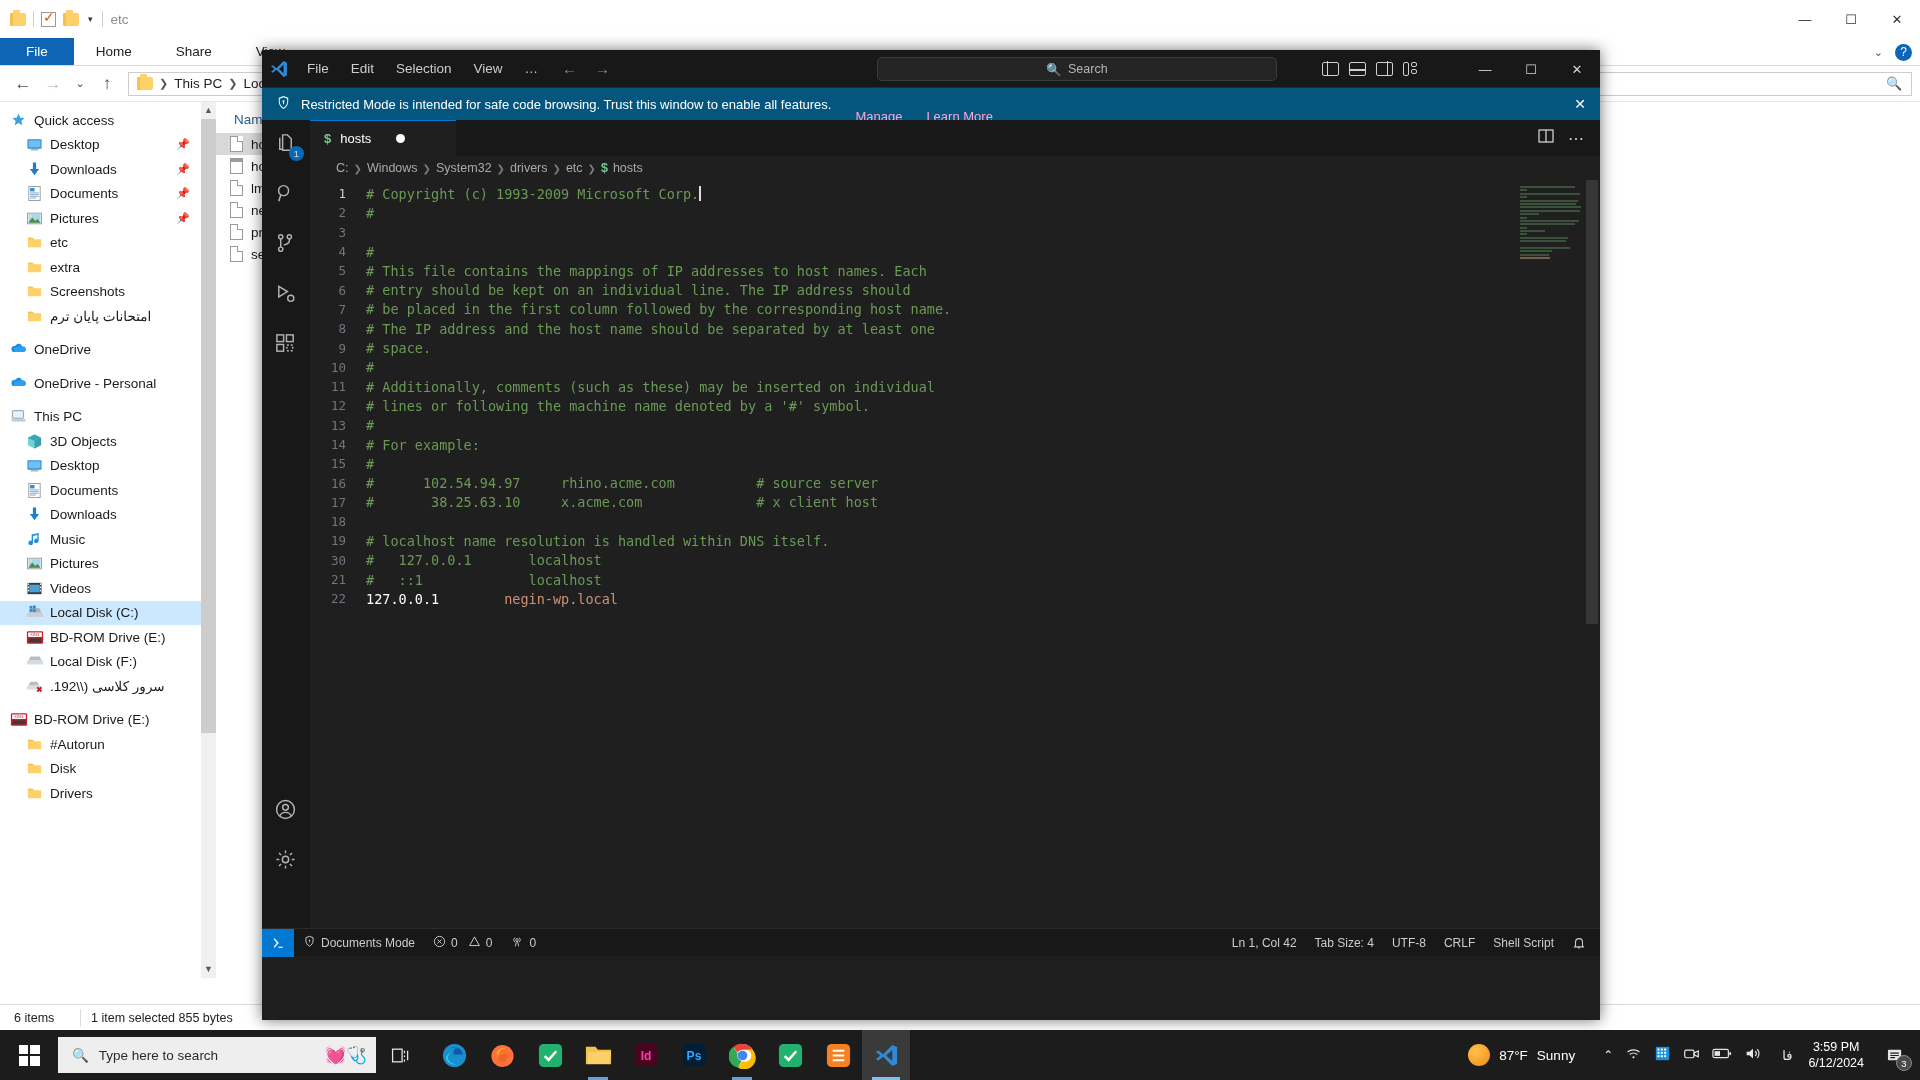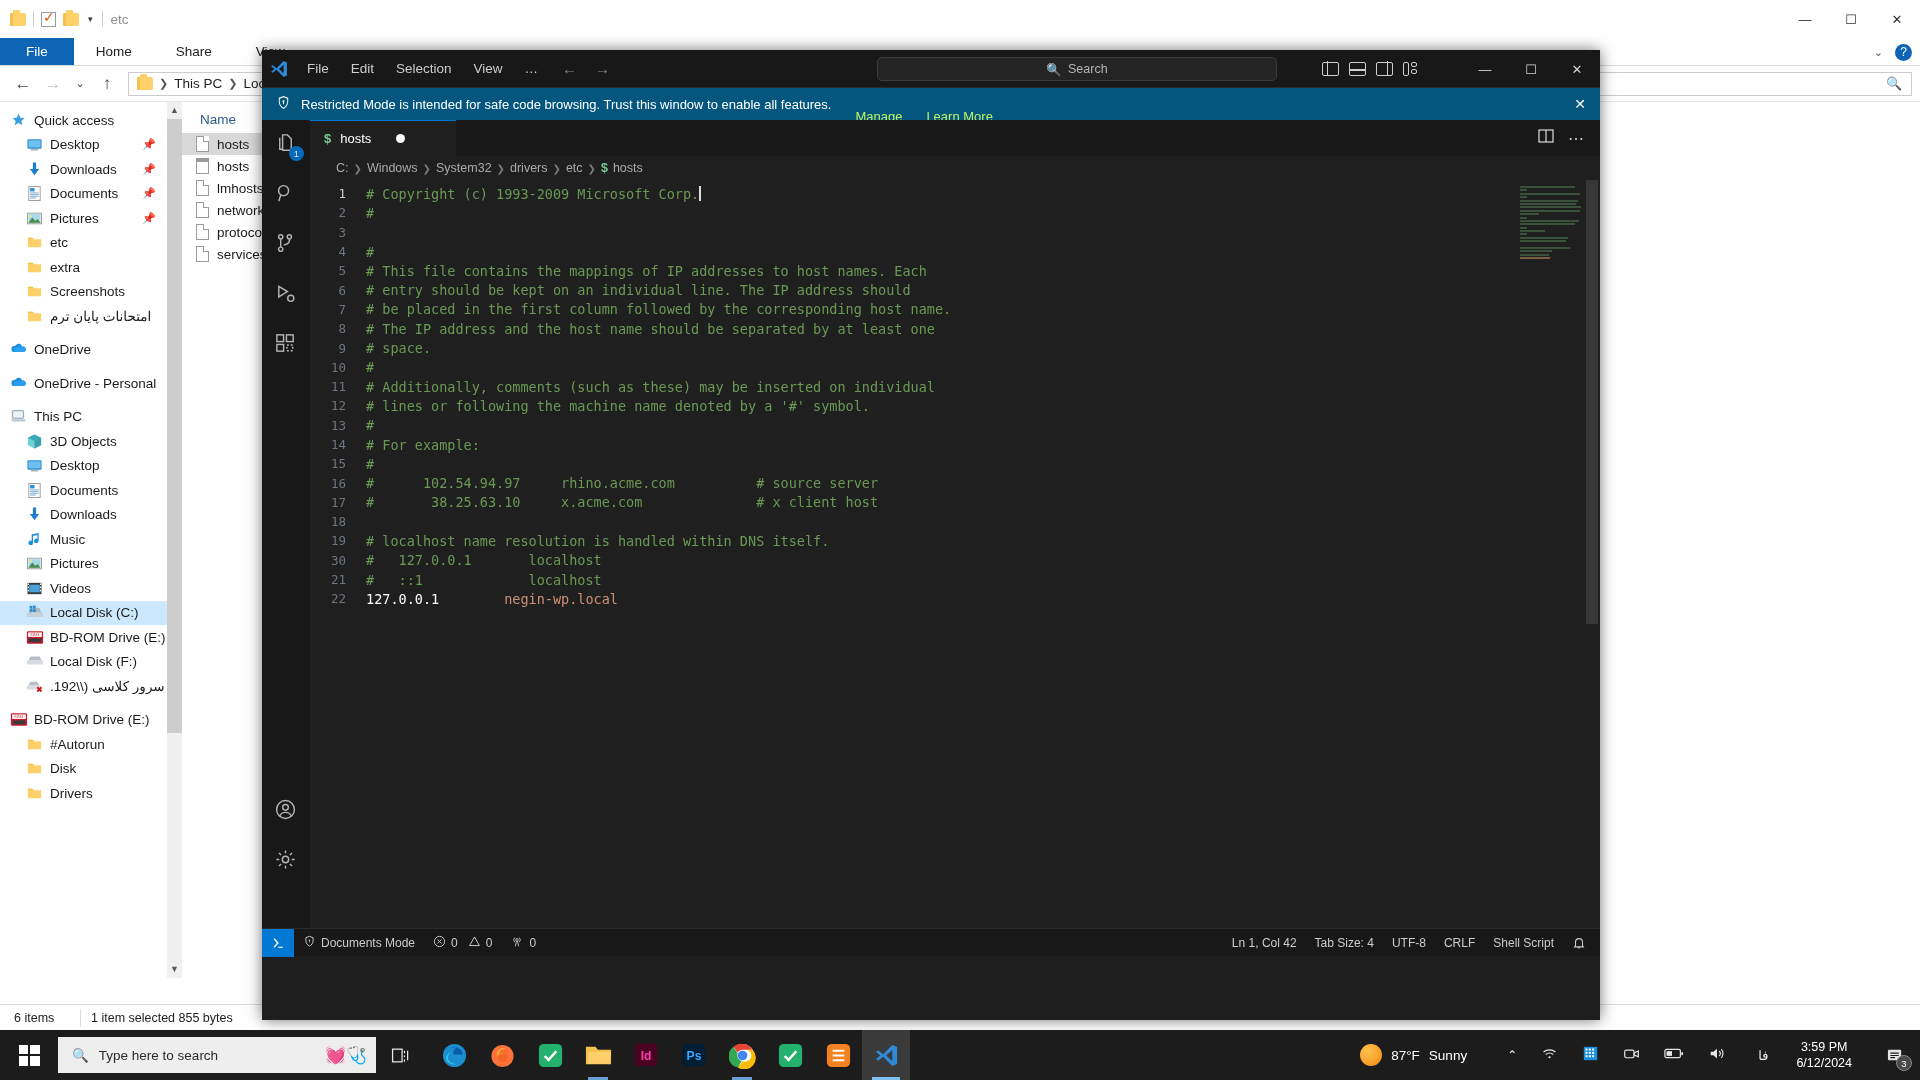--- a/index.html
+++ b/index.html
@@ -79,21 +79,21 @@
   }
   .crumbsep { color:#555; font-size:11px; }
   .searchbox {
     flex:1; height:24px; border:1px solid #cccccc; border-left:none; background:#fff;
     display:flex; align-items:center; justify-content:flex-end; padding-right:8px;
   }
   .search-glyph { font-size:13px; color:#4a4a4a; }
 
   .exp-body { display:flex; height:876px; }
   .exp-tree {
-    width:182px; background:#ffffff; position:relative; overflow:hidden;
+    width:216px; background:#ffffff; position:relative; overflow:hidden;
     font-size:13.5px; color:#1a1a1a; padding-top:6px;
   }
   .tnode { height:24.5px; display:flex; align-items:center; padding-left:10px; gap:7px; white-space:nowrap; }
   .tnode.sel { background:#cce8ff; }
   .tnode .lbl { overflow:hidden; }
   .tnode.ind1 { padding-left:26px; }
   .pin { position:absolute; right:26px; color:#9b9b9b; font-size:11px; }
   .tnode { position:relative; }
   .ico { width:17px; height:17px; flex:0 0 17px; position:relative; display:inline-block; }
 
@@ -163,21 +163,21 @@
   .lb.g i { width:6px; height:14px; border:1.4px solid #cfcfcf; border-radius:2px; display:block;}
   .lb.g u { display:flex; flex-direction:column; gap:2px;}
   .lb.g u b { width:6px; height:5px; border:1.4px solid #cfcfcf; border-radius:2px; display:block;}
   .vs-wctrl { position:absolute; right:0; top:0; height:38px; display:flex; }
   .vs-wctrl div { width:46px; height:38px; display:flex; align-items:center; justify-content:center; font-size:13px; color:#d4d4d4; }
 
   .vs-banner {
     height:32px; background:#04567e; display:flex; align-items:center; gap:10px;
     padding:0 14px; font-size:13px; color:#ffffff; position:relative;
   }
-  .vs-banner a { color:#bef264; text-decoration:underline; margin-left:14px;margin-top:25px; }
+  .vs-banner a { color:#f9a8d4; text-decoration:underline; margin-left:14px;margin-top:25px; }
   .vs-banner .bclose { position:absolute; right:14px; font-size:14px; }
 
   .vs-main { display:flex; height:808px; }
   .vs-activity {
     width:48px; background:#181818; display:flex; flex-direction:column;
     align-items:center; padding-top:12px; gap:26px; position:relative;
   }
   .act-ico { width:24px; height:24px; position:relative; opacity:.85; }
   .badge {
     position:absolute; right:-6px; bottom:-5px; width:15px; height:15px; border-radius:50%;
@@ -255,21 +255,21 @@
     width:48px; height:50px; display:flex; align-items:center; justify-content:center;
     position:relative;
   }
   .tb-ico.active { background:#3a3a3a; }
   .tb-ico.active::after {
     content:""; position:absolute; bottom:0; left:10px; right:10px; height:3px; background:#7ec0ee;
   }
   .tb-ico.running::after {
     content:""; position:absolute; bottom:0; left:14px; right:14px; height:3px; background:#6a9fd4;
   }
-  .tray { margin-left:auto; display:flex; align-items:center; gap:24px; padding-right:10px; color:#eaeaea; font-size:13px; }
+  .tray { margin-left:auto; display:flex; align-items:center; gap:12px; padding-right:10px; color:#eaeaea; font-size:13px; }
   .weather { display:flex; align-items:center; gap:9px; font-size:13.5px; color:#fff; }
   .sun { width:22px; height:22px; border-radius:50%; background:radial-gradient(circle at 35% 32%, #ffc24d, #f08a14); }
   .clock { text-align:center; font-size:12.5px; line-height:16px; color:#fff; padding:0 4px; }
   .notif { position:relative; width:30px; height:30px; display:flex; align-items:center; justify-content:center; }
   .notif .cnt {
     position:absolute; right:-2px; bottom:-1px; width:16px; height:16px; border-radius:50%;
     background:#4a4a4a; color:#fff; font-size:9.5px; display:flex; align-items:center; justify-content:center;
     border:1px solid #8b8b8b;
   }
   .rtl { direction:rtl; unicode-bidi:embed; }

